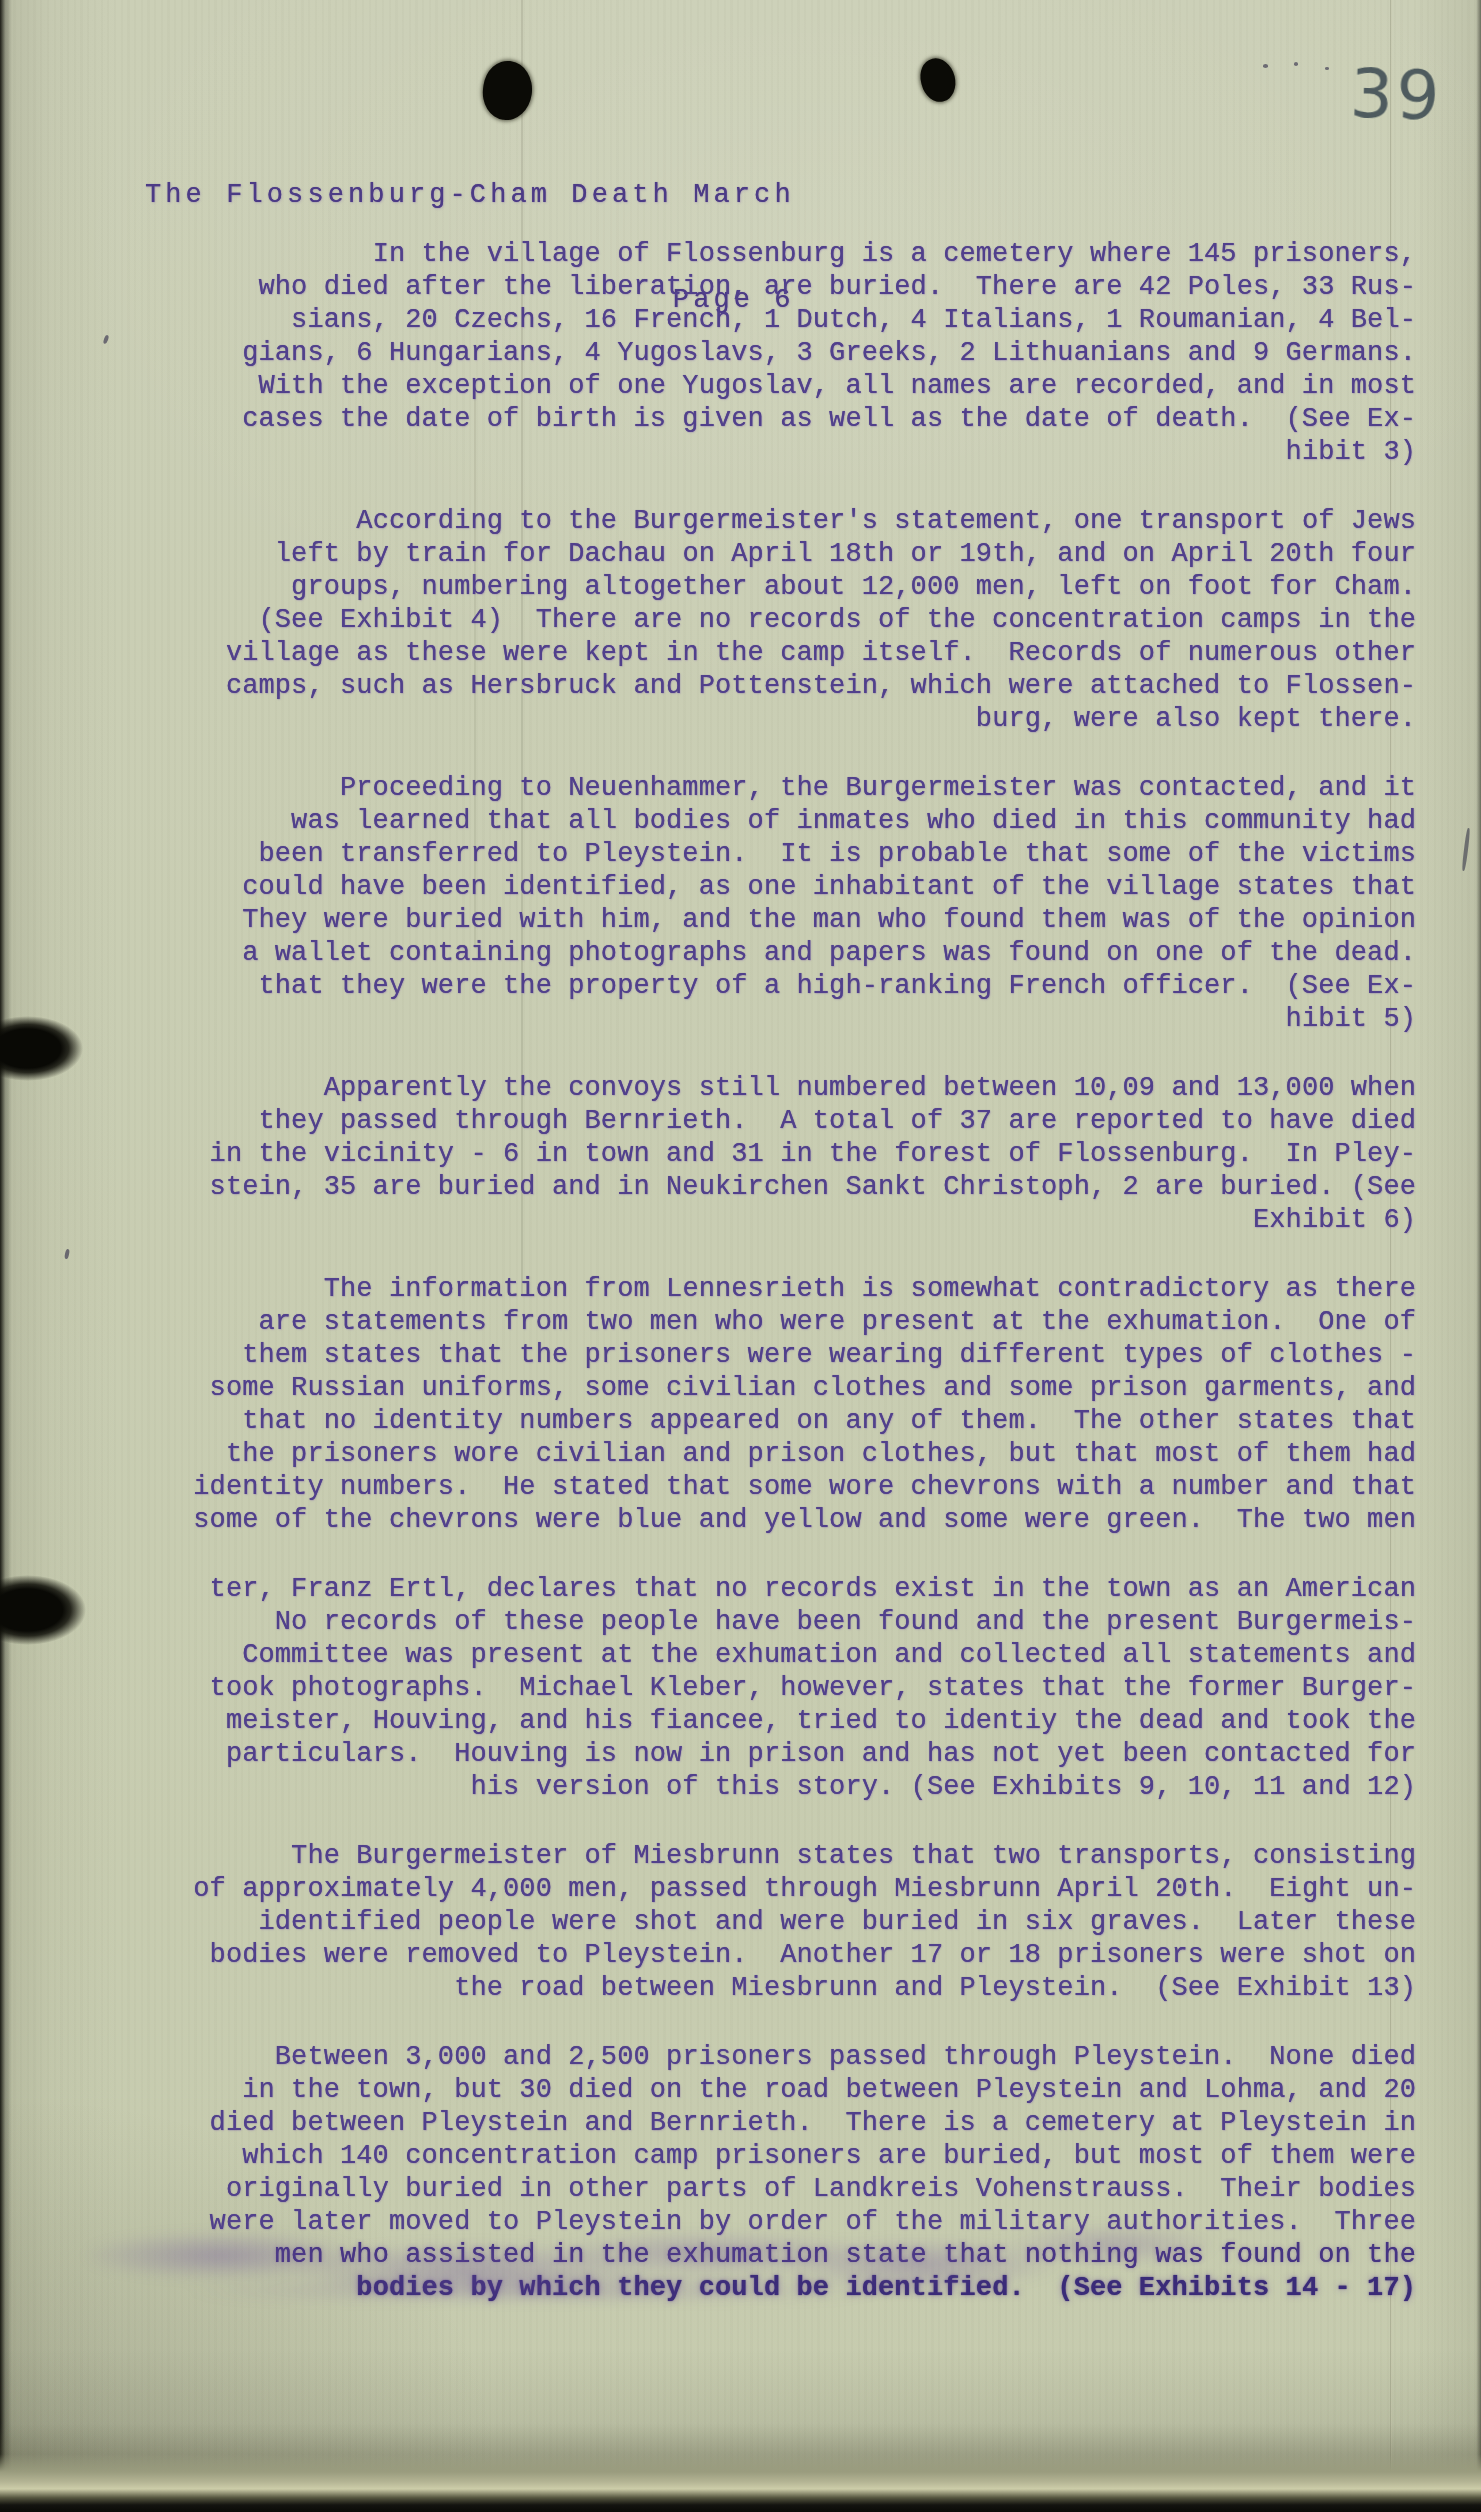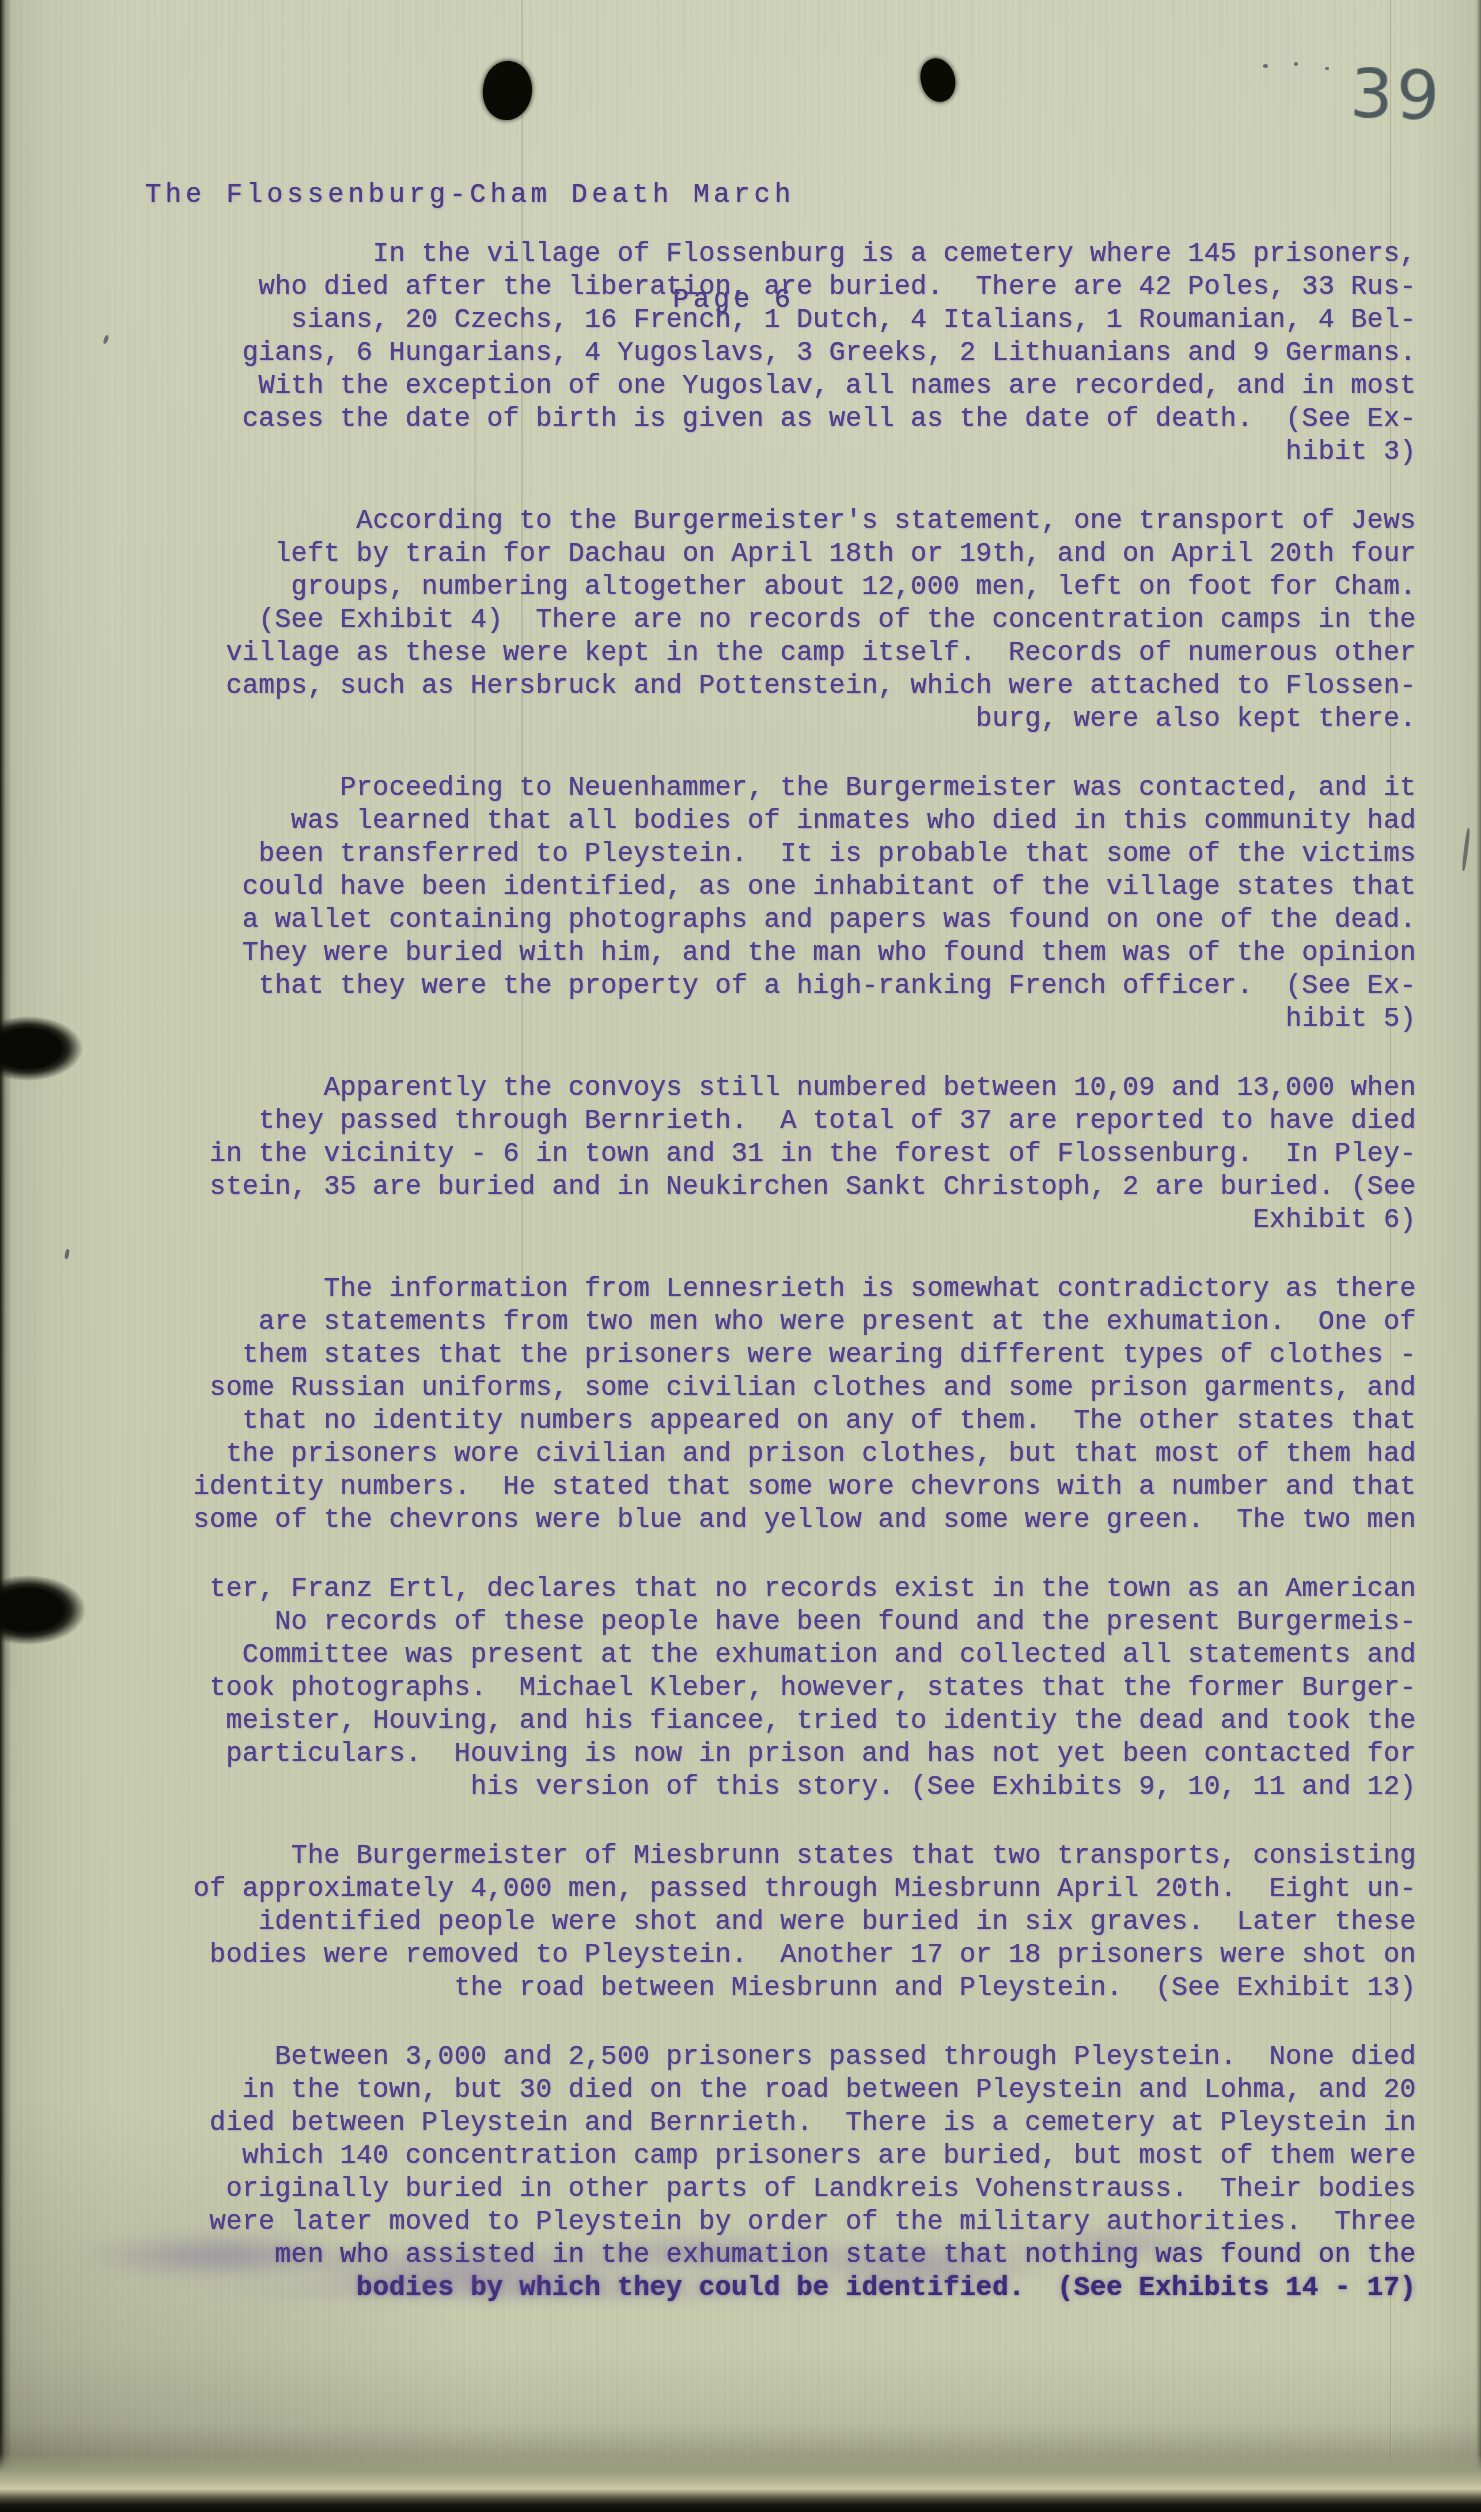--- a/index.html
+++ b/index.html
@@ -134,22 +134,22 @@
       <div class="line">village as these were kept in the camp itself.  Records of numerous other</div>
       <div class="line">camps, such as Hersbruck and Pottenstein, which were attached to Flossen-</div>
       <div class="line">burg, were also kept there.</div>
     </div>
 
     <div class="para">
       <div class="line first">Proceeding to Neuenhammer, the Burgermeister was contacted, and it</div>
       <div class="line">was learned that all bodies of inmates who died in this community had</div>
       <div class="line">been transferred to Pleystein.  It is probable that some of the victims</div>
       <div class="line">could have been identified, as one inhabitant of the village states that</div>
+      <div class="line">They were buried with him, and the man who found them was of the opinion</div>
       <div class="line">a wallet containing photographs and papers was found on one of the dead.</div>
-      <div class="line">They were buried with him, and the man who found them was of the opinion</div>
       <div class="line">that they were the property of a high-ranking French officer.  (See Ex-</div>
       <div class="line">hibit 5)</div>
     </div>
 
     <div class="para">
       <div class="line first">Apparently the convoys still numbered between 10,09 and 13,000 when</div>
       <div class="line">they passed through Bernrieth.  A total of 37 are reported to have died</div>
       <div class="line">in the vicinity - 6 in town and 31 in the forest of Flossenburg.  In Pley-</div>
       <div class="line">stein, 35 are buried and in Neukirchen Sankt Christoph, 2 are buried. (See</div>
       <div class="line">Exhibit 6)</div>

